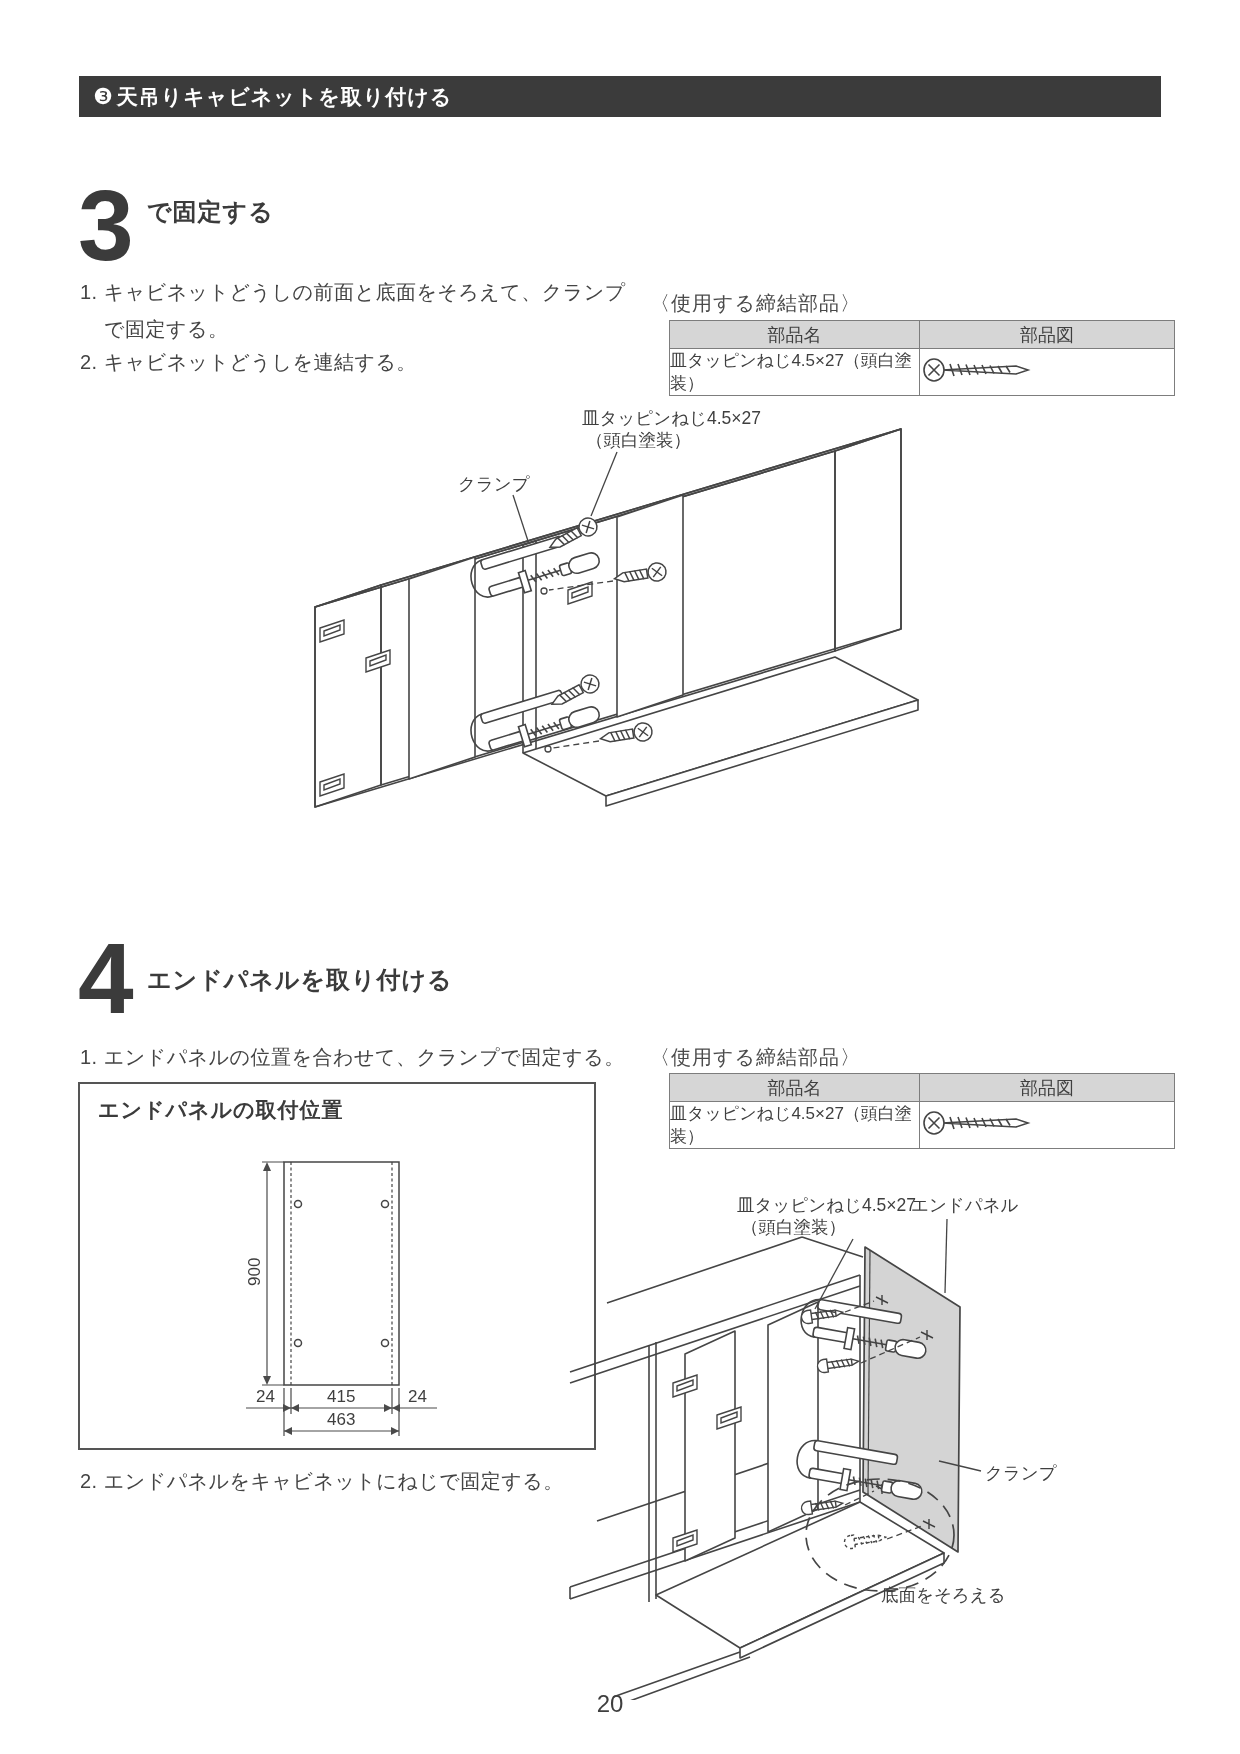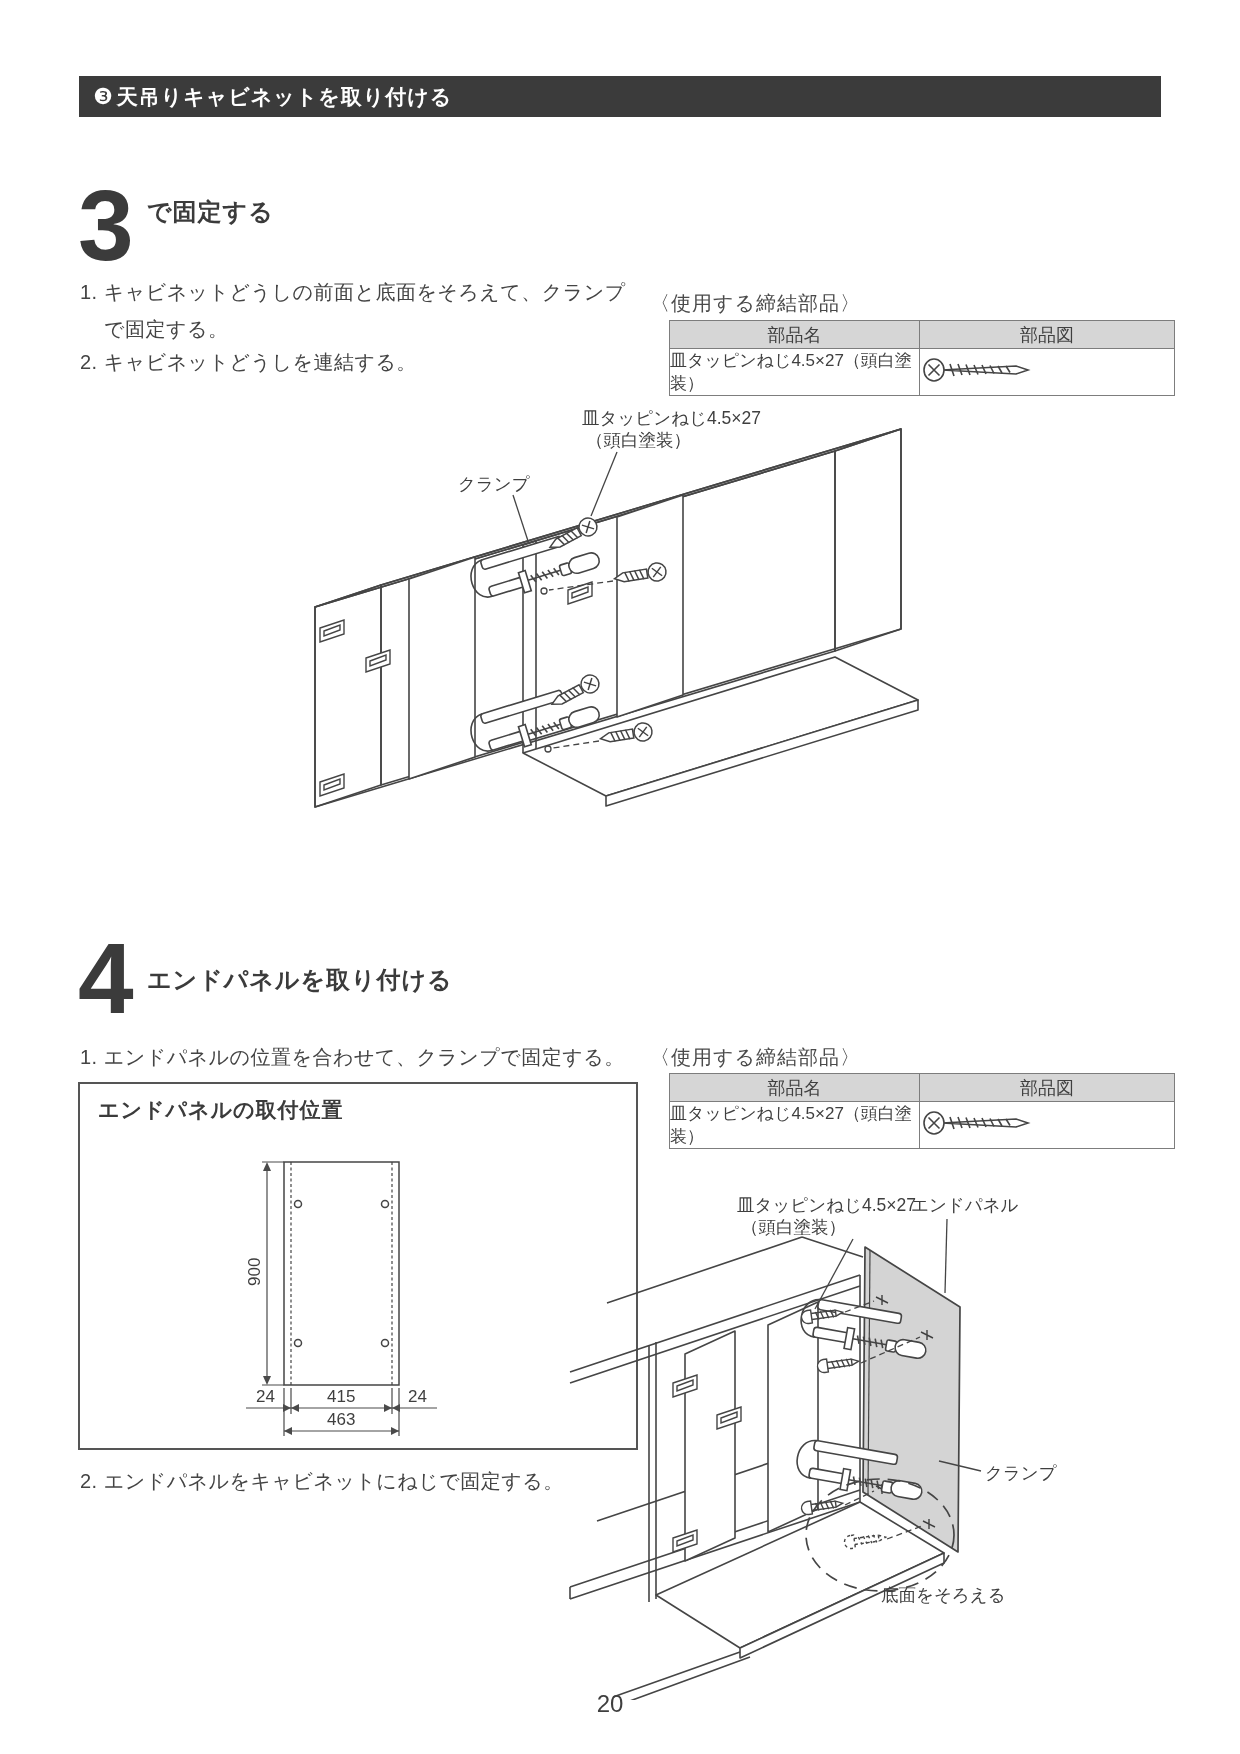--- a/index.html
+++ b/index.html
@@ -26,21 +26,21 @@
   table.parts th{
     background:#d6d6d6;border:1px solid #7d7d7d;font-weight:normal;
     font-size:18px;color:#3f3f3f;height:27px;padding:0;
   }
   table.parts td{
     border:1px solid #7d7d7d;font-size:17px;color:#3f3f3f;height:46px;
     vertical-align:middle;padding:0;
   }
   
   .info-box{
-    left:78px;top:1082px;width:560px;height:368px;
+    left:78px;top:1082px;width:518px;height:368px;
     border:2px solid #555555;box-sizing:border-box;background:#ffffff;
   }
   .info-box .ib-title{position:absolute;left:18px;top:12px;font-size:21px;font-weight:800;color:#3b3b3b;letter-spacing:1px;}
   .info-box .ib-body{position:absolute;left:18px;top:48px;font-size:16.5px;color:#4a4a4a;}
   .pageno{font-size:24px;color:#3f3f3f;}
   svg text{font-family:"Liberation Sans","DejaVu Sans",sans-serif;}
 </style>
 </head>
 <body>
 

